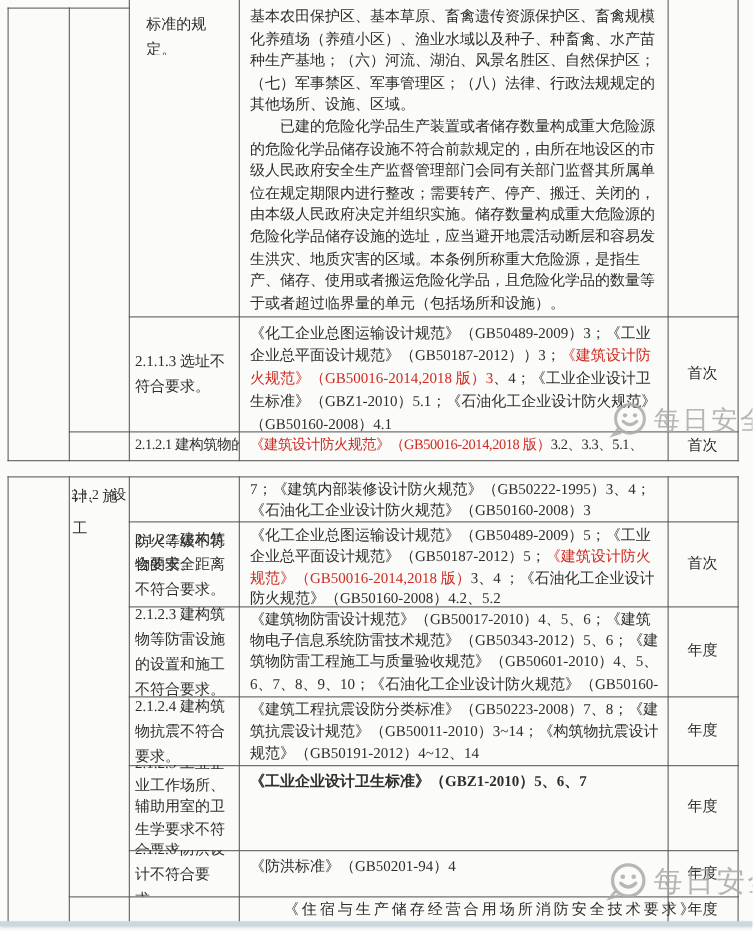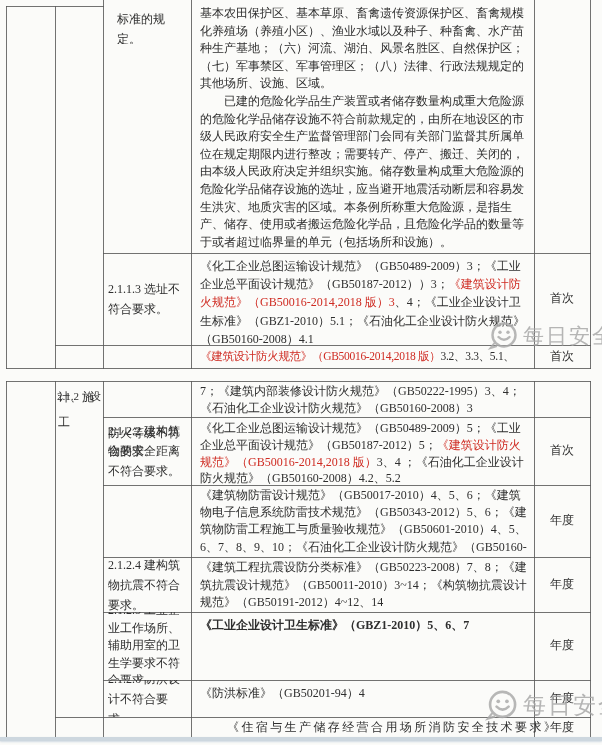--- a/index.html
+++ b/index.html
@@ -45,20 +45,21 @@
 
   <div class="cell lc" style="left:103px;top:4px;width:88px;height:40px;padding:5px 4px 0 14px;">标准的规定。</div>
   <div class="cell pre" style="left:191px;top:0;width:343px;height:252px;padding:5px 7px 0 9px;">基本农田保护区、基本草原、畜禽遗传资源保护区、畜禽规模化养殖场（养殖小区）、渔业水域以及种子、种畜禽、水产苗种生产基地；（六）河流、湖泊、风景名胜区、自然保护区；（七）军事禁区、军事管理区；（八）法律、行政法规规定的其他场所、设施、区域。
 　　已建的危险化学品生产装置或者储存数量构成重大危险源的危险化学品储存设施不符合前款规定的，由所在地设区的市级人民政府安全生产监督管理部门会同有关部门监督其所属单位在规定期限内进行整改；需要转产、停产、搬迁、关闭的，由本级人民政府决定并组织实施。储存数量构成重大危险源的危险化学品储存设施的选址，应当避开地震活动断层和容易发生洪灾、地质灾害的区域。本条例所称重大危险源，是指生产、储存、使用或者搬运危险化学品，且危险化学品的数量等于或者超过临界量的单元（包括场所和设施）。</div>
 
   <div class="cell vm lc" style="left:103px;top:253px;width:88px;height:92px;padding:0 4px 0 5px;">2.1.1.3 选址不符合要求。</div>
   <div class="cell" style="left:191px;top:253px;width:343px;height:92px;padding:4px 6px 0 9px;line-height:18.2px;"><span>《化工企业总图运输设计规范》（GB50489-2009）3；《工业企业总平面设计规范》（GB50187-2012））3；</span><span class="red">《建筑设计防火规范》（GB50016-2014,2018 版）3</span><span>、4；《工业企业设计卫生标准》（GBZ1-2010）5.1；《石油化工企业设计防火规范》（GB50160-2008）4.1</span></div>
   <div class="cell vm cc" style="left:534px;top:253px;width:56px;height:92px;">首次</div>
 
   <div class="cell vm nw sm" style="left:55px;top:345px;width:48px;height:23px;padding:0 2px;">2.1.2　设</div>
+  <div class="cell vm nw tight" style="left:103px;top:345px;width:88px;height:23px;padding:0 0 0 5px;font-size:11.5px;">2.1.2.1 建构筑物的</div>
   <div class="cell vm nw tight" style="left:191px;top:345px;width:343px;height:23px;padding:0 0 0 9px;font-size:11.5px;"><span class="red">《建筑设计防火规范》（GB50016-2014,2018 版）</span><span>3.2、3.3、5.1、</span></div>
   <div class="cell vm cc" style="left:534px;top:345px;width:56px;height:23px;">首次</div>
 
   <div class="gl h" style="left:6px;top:381px;width:585px;"></div>
   <div class="gl v" style="left:6px;top:381px;height:357px;"></div>
   <div class="gl v" style="left:55px;top:381px;height:357px;"></div>
   <div class="gl v" style="left:103px;top:381px;height:357px;"></div>
   <div class="gl v" style="left:191px;top:381px;height:357px;"></div>
   <div class="gl v" style="left:534px;top:381px;height:357px;"></div>
   <div class="gl v" style="left:590px;top:381px;height:357px;"></div>
@@ -72,20 +73,21 @@
   <div class="cell pre" style="left:55px;top:381px;width:48px;height:60px;padding:4px 1px 0 3px;line-height:25px;">计、施工
 缺陷</div>
 
   <div class="cell lc" style="left:103px;top:381px;width:88px;height:36px;padding:3px 3px 0 5px;line-height:18px;margin-top:40px;">防火等级不符合要求。</div>
   <div class="cell" style="left:191px;top:381px;width:343px;height:36px;padding:2px 6px 0 9px;line-height:17px;"><span>7；《建筑内部装修设计防火规范》（GB50222-1995）3、4；《石油化工企业设计防火规范》（GB50160-2008）3</span></div>
 
   <div class="cell vm lc" style="left:103px;top:417px;width:88px;height:68px;padding:0 3px 0 5px;">2.1.2.2 建构筑物的安全距离不符合要求。</div>
   <div class="cell" style="left:191px;top:417px;width:343px;height:68px;padding:3px 6px 0 9px;line-height:16.8px;"><span>《化工企业总图运输设计规范》（GB50489-2009）5；《工业企业总平面设计规范》（GB50187-2012）5；</span><span class="red">《建筑设计防火规范》（GB50016-2014,2018 版）</span><span>3、4 ；《石油化工企业设计防火规范》（GB50160-2008）4.2、5.2</span></div>
   <div class="cell vm cc" style="left:534px;top:417px;width:56px;height:68px;">首次</div>
 
+  <div class="cell vm lc" style="left:103px;top:485px;width:88px;height:72px;padding:0 3px 0 5px;">2.1.2.3 建构筑物等防雷设施的设置和施工不符合要求。</div>
   <div class="cell" style="left:191px;top:485px;width:343px;height:72px;padding:2px 6px 0 9px;line-height:17.2px;"><span>《建筑物防雷设计规范》（GB50017-2010）4、5、6；《建筑物电子信息系统防雷技术规范》（GB50343-2012）5、6；《建筑物防雷工程施工与质量验收规范》（GB50601-2010）4、5、6、7、8、9、10；《石油化工企业设计防火规范》（GB50160-2008）9.2</span></div>
   <div class="cell vm cc" style="left:534px;top:485px;width:56px;height:72px;">年度</div>
 
   <div class="cell vm lc" style="left:103px;top:557px;width:88px;height:55px;padding:0 3px 0 5px;">2.1.2.4 建构筑物抗震不符合要求。</div>
   <div class="cell" style="left:191px;top:557px;width:343px;height:55px;padding:2px 6px 0 9px;line-height:17.5px;"><span>《建筑工程抗震设防分类标准》（GB50223-2008）7、8；《建筑抗震设计规范》（GB50011-2010）3~14；《构筑物抗震设计规范》（GB50191-2012）4~12、14</span></div>
   <div class="cell vm cc" style="left:534px;top:557px;width:56px;height:55px;">年度</div>
 
   <div class="cell vm lc" style="left:103px;top:612px;width:88px;height:68px;padding:0 3px 0 5px;line-height:17.5px;">2.1.2.5 工业企业工作场所、辅助用室的卫生学要求不符合要求。</div>
   <div class="cell" style="left:191px;top:612px;width:343px;height:68px;padding:5px 6px 0 9px;font-weight:bold;"><span>《工业企业设计卫生标准》（GBZ1-2010）5、6、7</span></div>
   <div class="cell vm cc" style="left:534px;top:612px;width:56px;height:68px;">年度</div>

